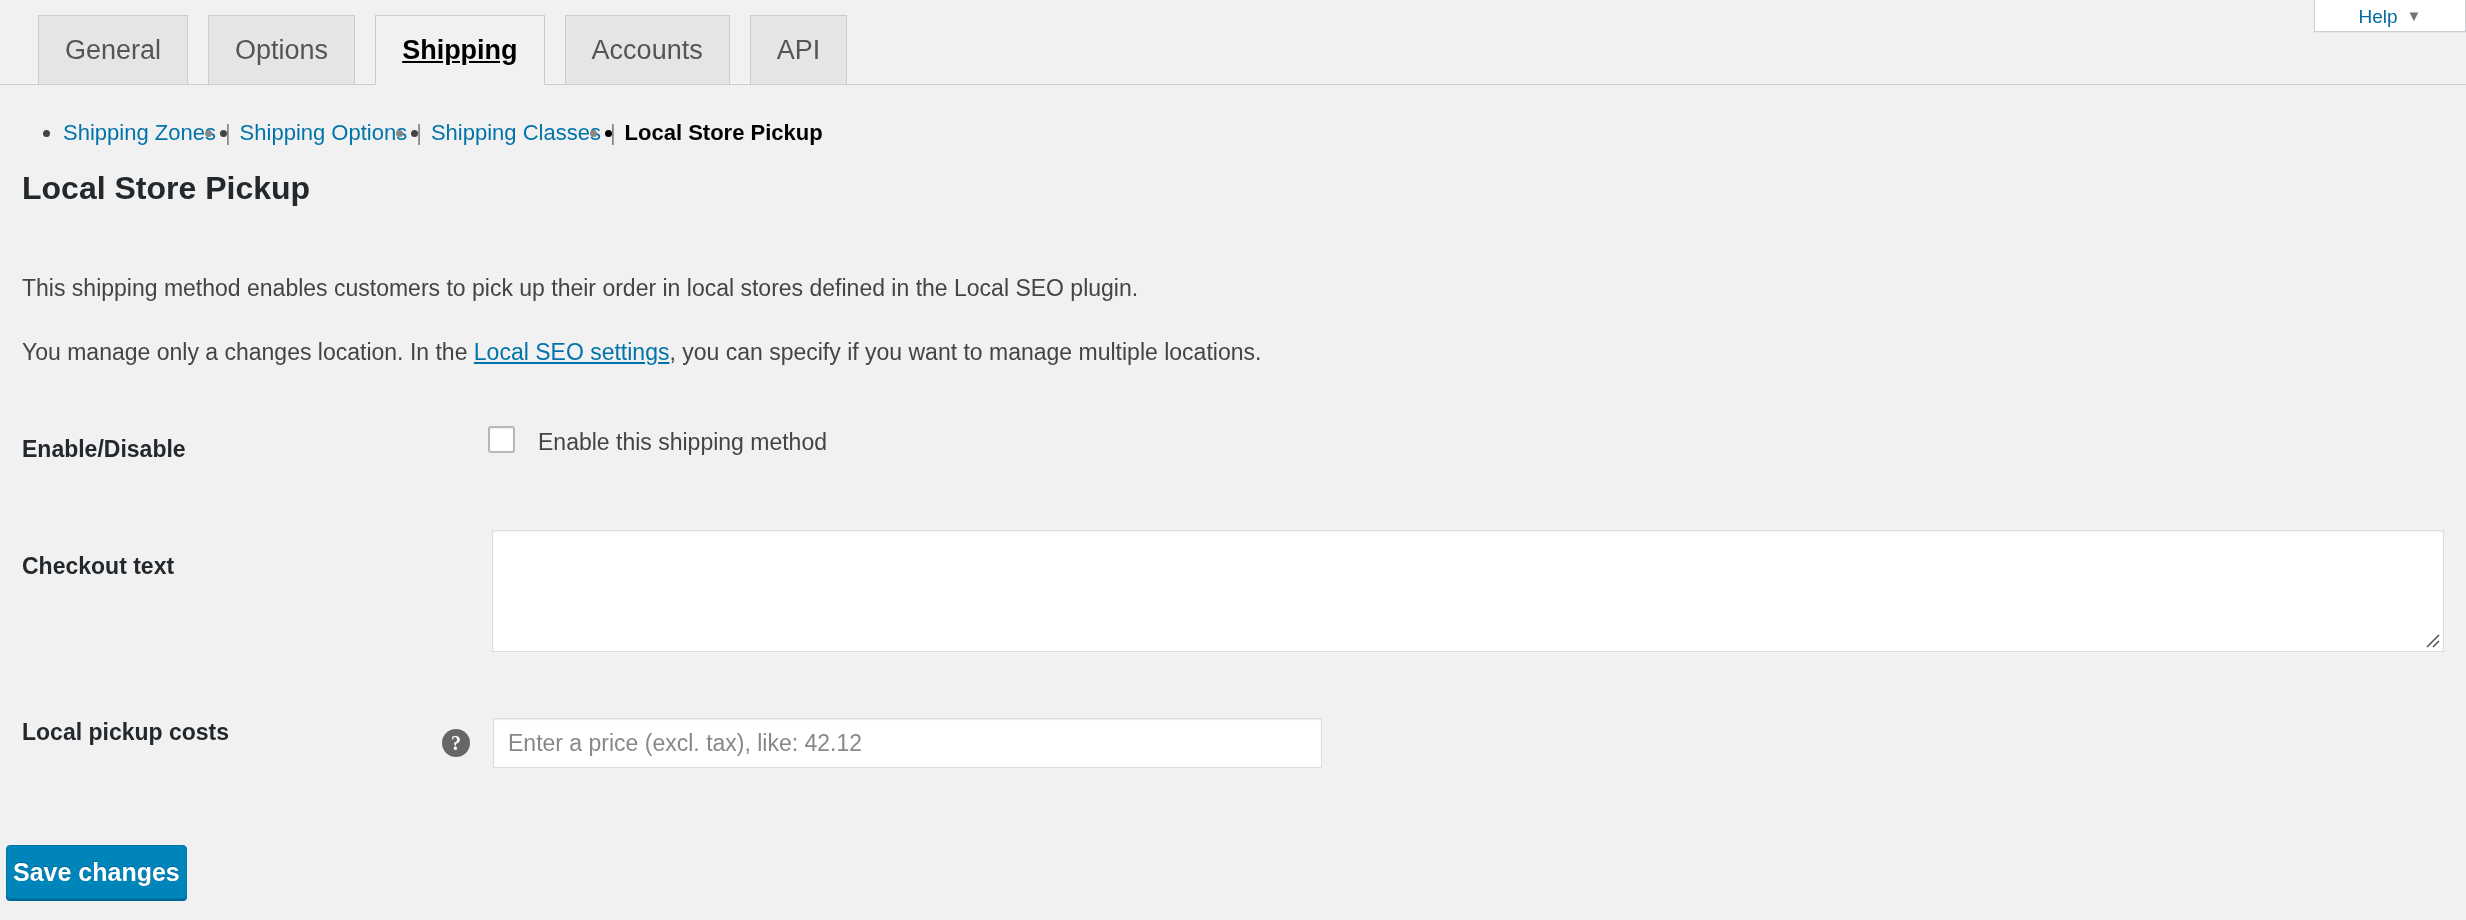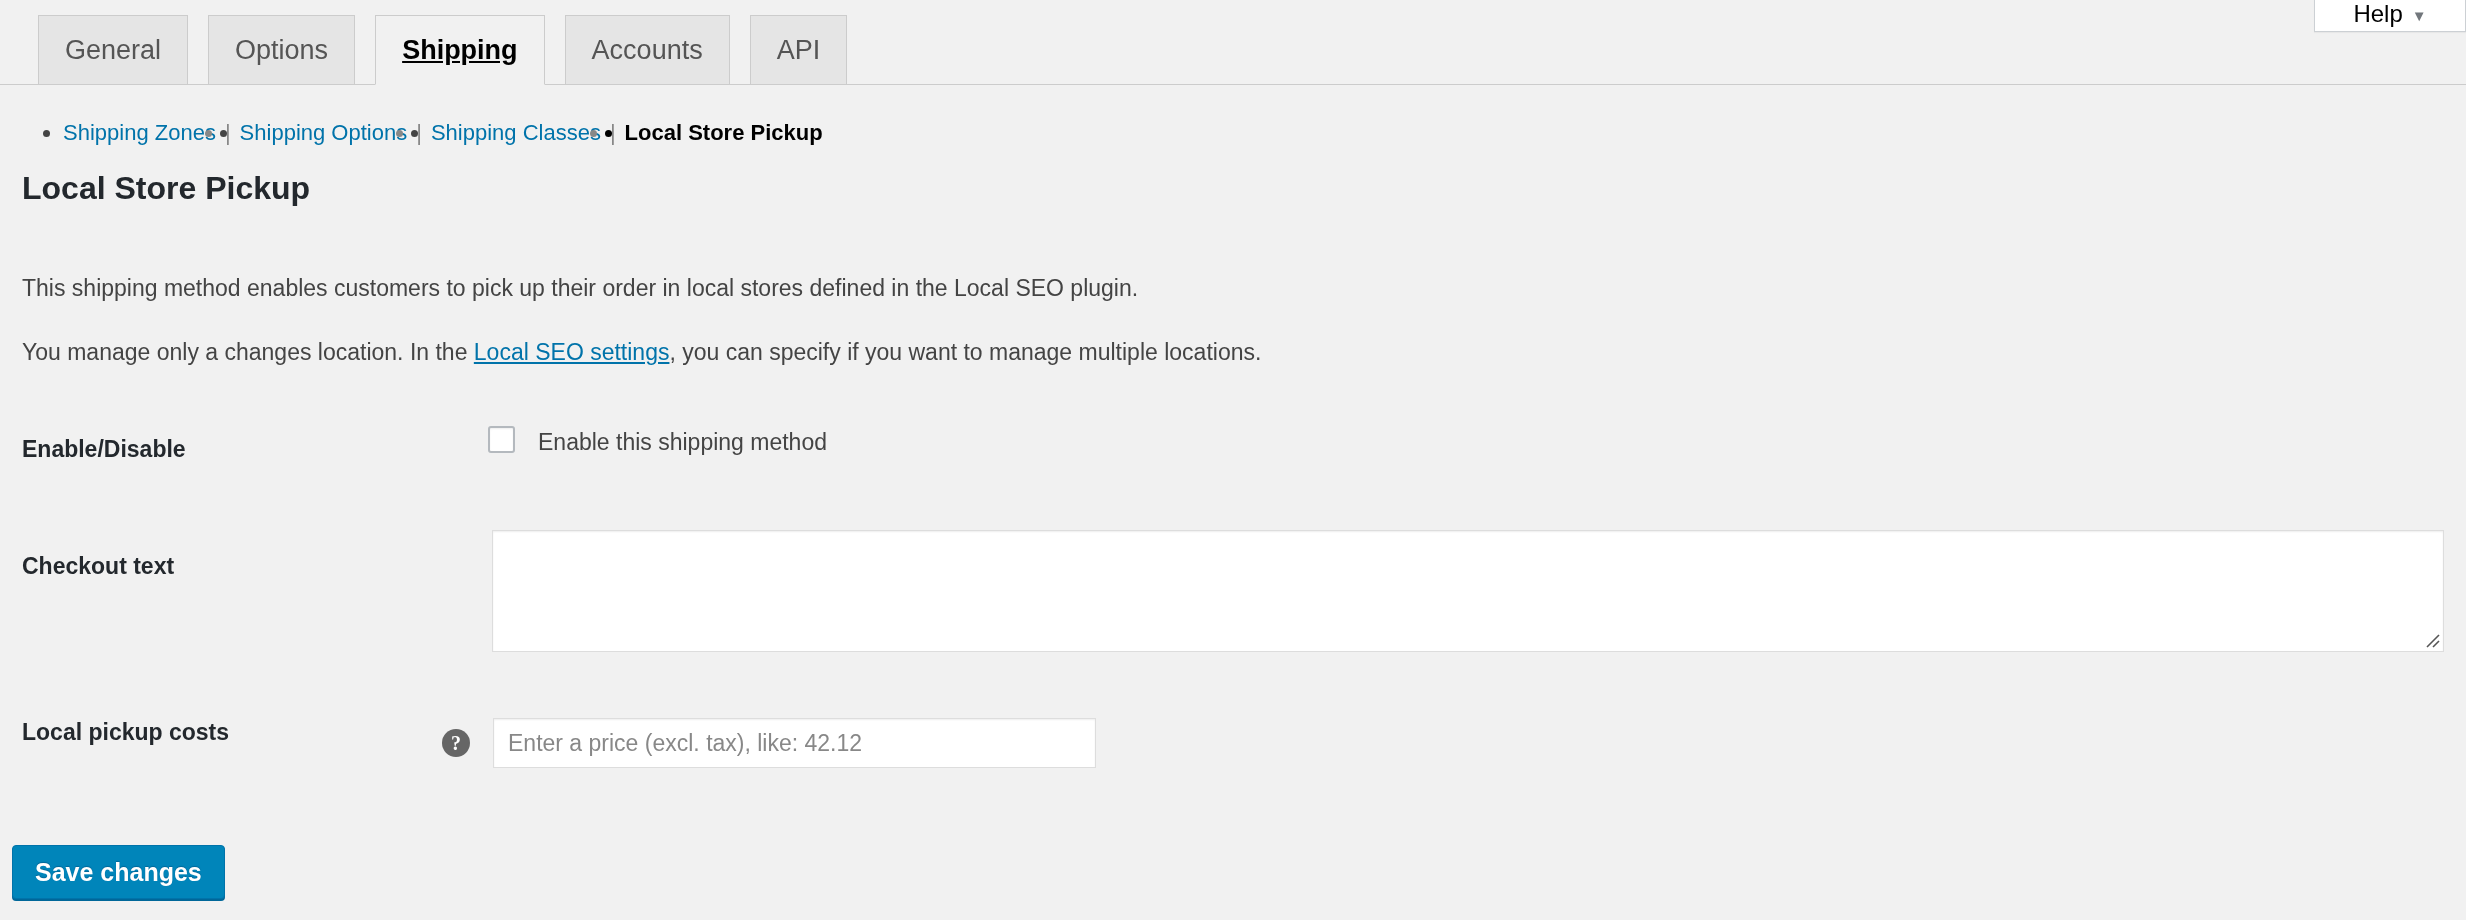--- a/index.html
+++ b/index.html
@@ -28,22 +28,22 @@
     border: 1px solid #ccd0d4;
     border-top: none;
     box-sizing: border-box;
     box-shadow: 0 1px 1px rgba(0,0,0,.04);
     display: flex;
     align-items: flex-end;
     justify-content: center;
     padding-bottom: 2px;
   }
   .help-tab-label {
-    font-size: 24px;
-    color: #000000;
+    font-size: 19px;
+    color: #0369a1;
     line-height: 1;
     padding-bottom: 3px;
   }
   .help-arrow {
     font-size: 15px;
     color: #72777c;
     margin-left: 9px;
     padding-bottom: 6px;
     line-height: 1;
   }
@@ -228,45 +228,45 @@
     align-items: center;
     justify-content: center;
     line-height: 1;
     cursor: help;
     box-sizing: border-box;
   }
   .price-input {
     position: absolute;
     left: 493px;
     top: 0px;
-    width: 603px;
+    width: 829px;
     height: 50px;
     box-sizing: border-box;
     background: #fff;
     border: 1px solid #ddd;
     box-shadow: inset 0 1px 2px rgba(0,0,0,.07);
     font-family: "Liberation Sans", sans-serif;
     font-size: 23px;
     color: #444;
     padding: 0 14px;
     outline: none;
   }
   .price-input::placeholder {
     color: #888;
     opacity: 1;
   }
 
   
   .save-button {
     position: absolute;
-    left: 12px;
+    left: 6px;
     top: 845px;
     height: 54px;
     box-sizing: border-box;
-    padding: 0 22px;
+    padding: 0 6px;
     background: #0085ba;
     border: 1px solid #0073aa;
     border-radius: 4px;
     box-shadow: 0 2px 0 #006799;
     color: #fff;
     font-family: "Liberation Sans", sans-serif;
     font-size: 25px;
     font-weight: bold;
     line-height: 1;
     cursor: pointer;

